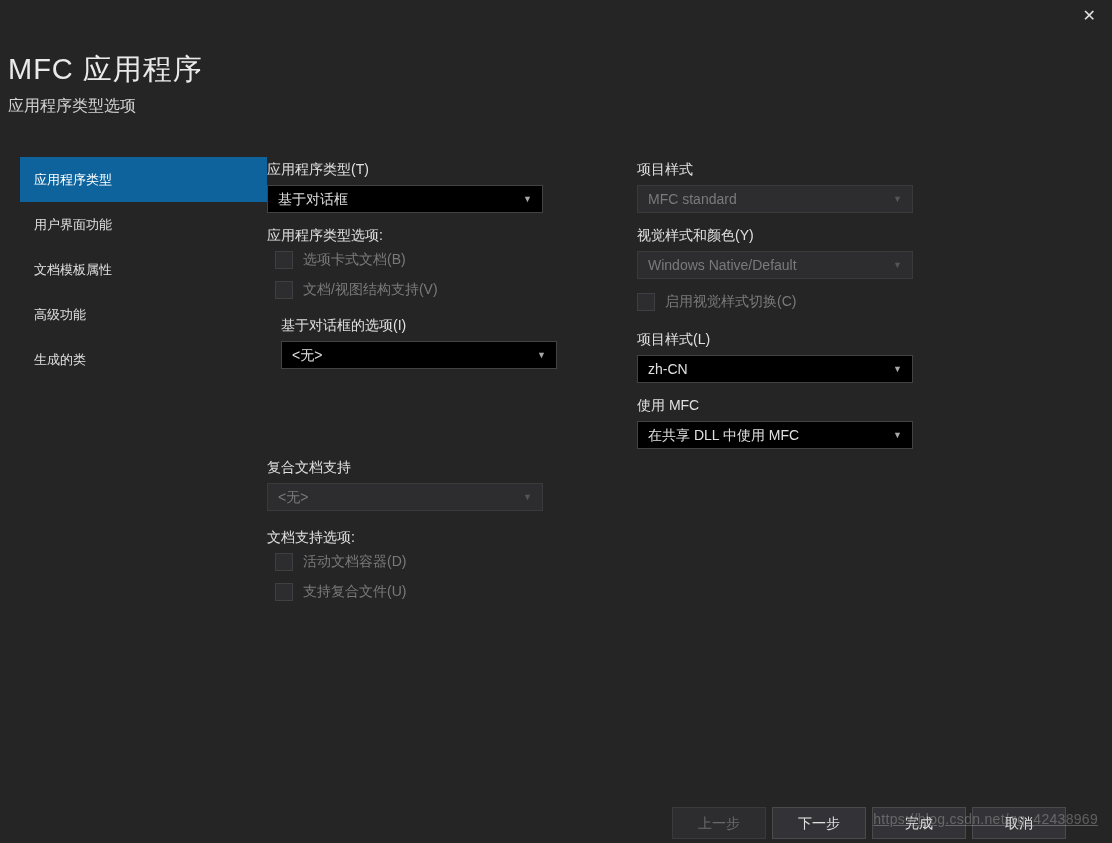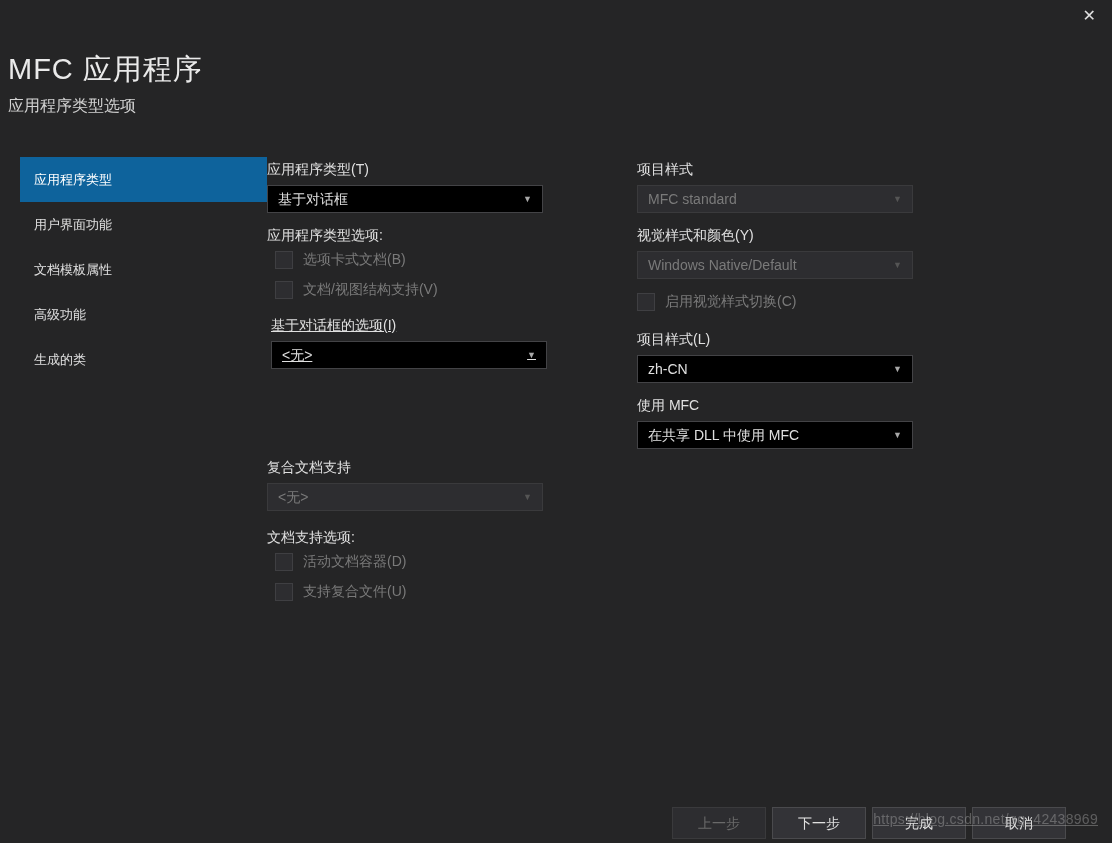--- a/index.html
+++ b/index.html
@@ -114,21 +114,21 @@
   .checkbox.disabled { border-color: #3f3f42; background: #2d2d30; }
   .checkbox-row.disabled .cb-label { color: #7a7a7a; }
   .checkbox-row.top { margin-left: 0; }
   .cb-label { font-size: 14px; color: #e0e0e0; }
   .section-label {
     font-size: 14px;
     color: #e0e0e0;
     margin-bottom: 6px;
     margin-top: 10px;
   }
-  .indent { margin-left: 4px; text-decoration: underline; }
+  .indent { margin-left: 14px; }
   .footer {
     position: absolute;
     bottom: 0;
     left: 0;
     right: 0;
     height: 44px;
     display: flex;
     justify-content: flex-end;
     align-items: flex-end;
     padding: 0 46px 4px 0;

